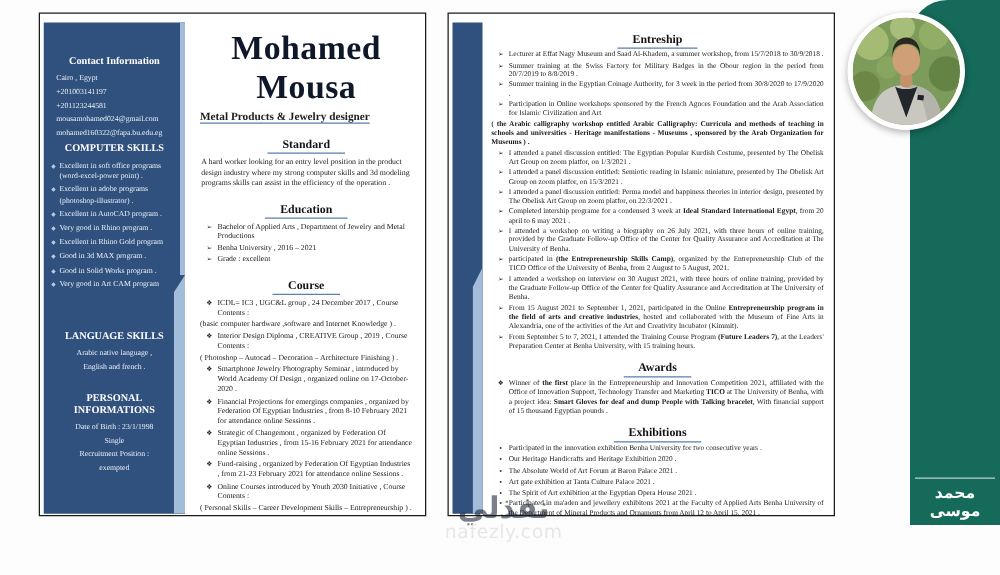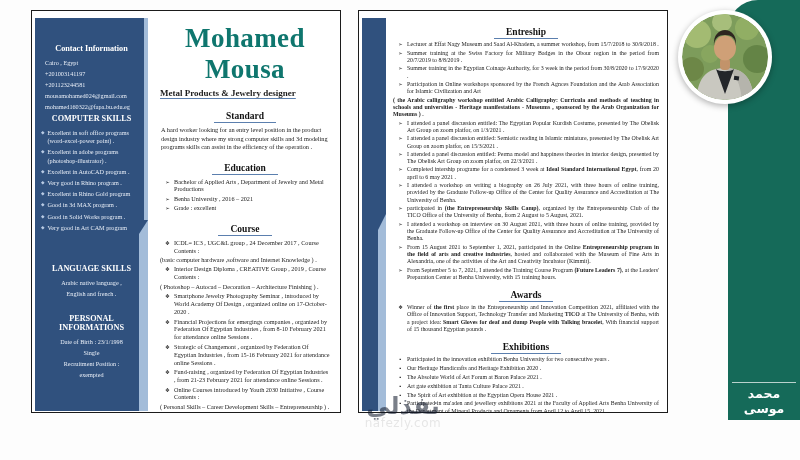--- a/index.html
+++ b/index.html
@@ -31,21 +31,21 @@
   .sb-head{color:#fff;font-weight:700;font-size:8.2px;text-align:center;margin:2px 6px 6px;}
   .sb-line{font-size:6.2px;margin:3px 10px;line-height:1.3;word-break:break-all;}
   .sb-line.ctr{text-align:center;word-break:normal;}
   .sb-item{display:flex;gap:3px;font-size:6.2px;line-height:1.3;margin:3px 7px 3px 6px;}
   .sb-item .blt{flex:none;color:#b9cbe4;font-size:4.6px;line-height:1.8;}
   #sidebar-sections .sb-sec:nth-child(3){margin-top:32px;}
   #sidebar-sections .sb-sec:nth-child(4){margin-top:16px;}
 
   
   .main{position:absolute;left:121px;right:3px;top:0;bottom:0;padding:10px 7px 0 7px;overflow:hidden;}
-  .person-name{margin:2px 0 3px;font-size:27px;font-weight:700;text-align:center;letter-spacing:.4px;color:#0f766e;}
+  .person-name{margin:2px 0 3px;font-size:27px;font-weight:700;text-align:center;letter-spacing:.4px;color:#0f172a;}
   .job-title{text-align:left;font-weight:700;font-size:9px;margin:0 0 7px;color:#1d1d1d;
     text-decoration:underline;text-decoration-color:var(--underline,#5b7fae);text-underline-offset:2px;}
   .shead{text-align:center;margin:5px 0 3px;}
   .shead>span{display:inline-block;font-weight:700;font-size:9.5px;padding:0 12px 1px;
     border-bottom:1.6px solid var(--underline,#5b7fae);color:#111;}
   .obj{font-size:6.3px;line-height:1.35;margin:2px 1px 4px;text-align:left;}
   .li{display:flex;gap:3px;margin:0 0 1.5px;font-size:6.2px;line-height:1.28;padding-left:4px;}
   .li .blt{flex:none;width:7px;text-align:center;font-size:5.4px;line-height:1.5;color:#222;}
   .li .txt{flex:1;}
   .li.cont{padding-left:0;}
@@ -57,21 +57,21 @@
     clip-path:polygon(0 16px,100% 0,100% 100%,0 100%);}
   .rmain{position:absolute;left:34px;right:8px;top:0;bottom:0;padding-top:7px;overflow:hidden;}
   .rmain .shead{margin:3px 0 2px;}
   .rmain .li{font-size:5.9px;line-height:1.24;text-align:justify;margin-bottom:1px;}
   .rmain .li .blt{font-size:5.2px;}
 
   
   .watermark{position:absolute;left:328px;top:392px;width:150px;text-align:center;opacity:.55;z-index:2;
     font-family:"DejaVu Sans",sans-serif;}
   .wm-title{font-size:24px;font-weight:bold;color:#0f172a;}
-  .wm-domain{font-size:12px;letter-spacing:.5px;margin-top:-4px;color:#d4d4d4;}
+  .wm-domain{font-size:15px;letter-spacing:.5px;margin-top:-4px;color:#d4d4d4;}
   .tagline{position:absolute;left:70px;top:401px;width:600px;text-align:center;direction:rtl;z-index:3;
     font-family:"DejaVu Sans",sans-serif;font-weight:bold;font-size:29px;color:var(--red,#e01b1b);}
 </style>
 </head>
 <body>
 
 <div class="canvas">
 
   <div class="teal-band">
     <div class="brand-logo">محمد موسى</div>

